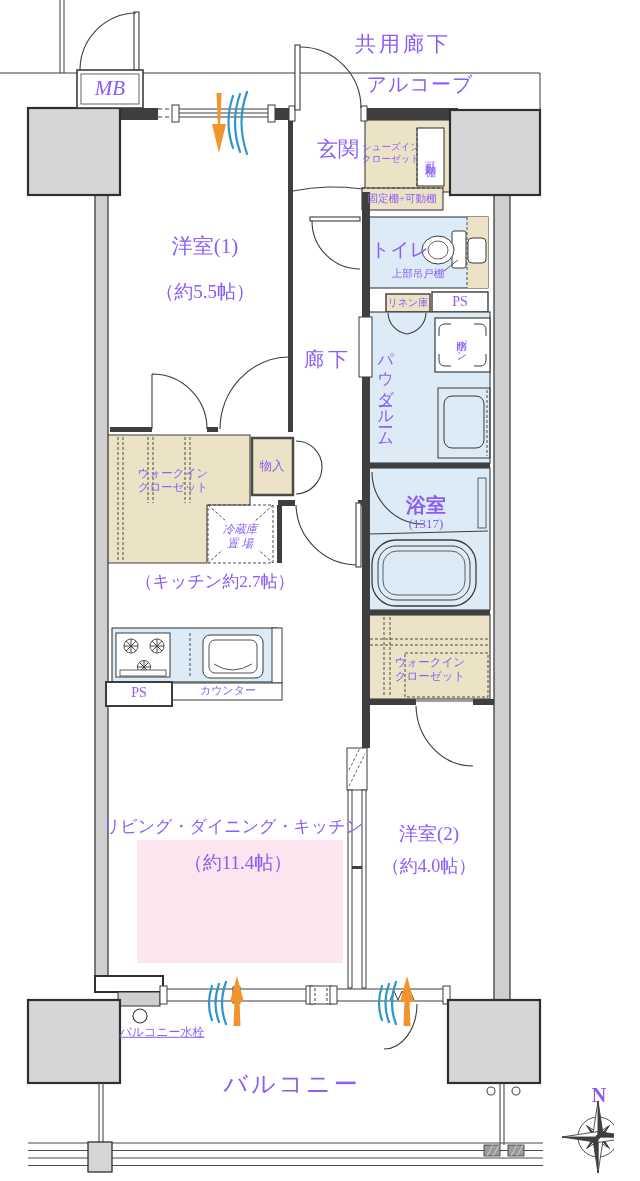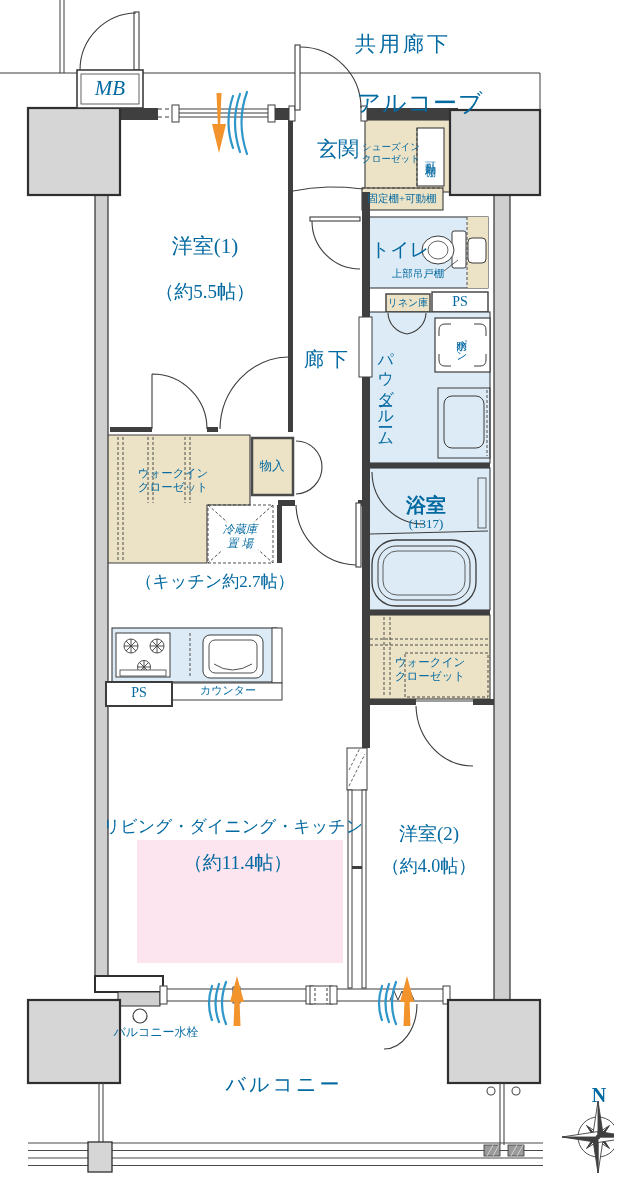--- a/index.html
+++ b/index.html
@@ -8,21 +8,21 @@
     --ldk-pink:#fce5ee;
     --pillar-grey:#d6d6d6;
     --wall-grey:#cfcfcf;
     --arrow-orange:#f2932b;
     --airflow-blue:#2e96c9;
     --line:#3c3c3c;
   }
   html,body{margin:0;padding:0;background:#ffffff;}
   .canvas{
     position:relative;width:614px;height:1181px;background:#ffffff;overflow:hidden;
-    font-family:"Liberation Serif","DejaVu Serif",serif;color:#0369a1;
+    font-family:"Liberation Serif","DejaVu Serif",serif;color:#8b5cf6;
   }
   .canvas svg{position:absolute;left:0;top:0;}
   .lbl{position:absolute;transform:translate(-50%,-50%);white-space:nowrap;line-height:1.2;text-align:center;}
   .lbl div{line-height:1.25;}
   .vert{writing-mode:vertical-rl;text-orientation:upright;}
   .bgwhite div{background:#fff;padding:0 1px;}
   
   .f-beige{fill:var(--closet-beige);}
   .f-blue{fill:var(--wet-blue);}
   .f-pink{fill:var(--ldk-pink);}
@@ -298,21 +298,21 @@
       <polygon points="-36,0 0,5.5 0,0" class="f-dark"></polygon>
           <polygon points="-36,0 0,-5.5 0,0" fill="#fff"></polygon>
       <polygon points="36,0 0,5.5 0,0" fill="#fff"></polygon>
           <polygon points="36,0 0,-5.5 0,0" class="f-dark"></polygon>
     </g>
     <circle r="2" class="f-dark"></circle>
   </g>
 </svg>
 
   <div class="lbl" style="left:403px;top:45px;font-size:21px;letter-spacing:3px;">共用廊下</div>
-  <div class="lbl" style="left:420px;top:103px;font-size:24px;letter-spacing:1px;">アルコーブ</div>
+  <div class="lbl" style="left:420px;top:84px;font-size:20px;letter-spacing:1px;">アルコーブ</div>
   <div class="lbl" style="left:110px;top:89px;font-size:21px;font-style:italic;">MB</div>
   <div class="lbl" style="left:338px;top:150px;font-size:21px;">玄関</div>
 
   <div class="lbl" style="left:391px;top:154px;font-size:9.5px;">
     <div>シューズイン</div>
     <div>クローゼット</div>
   </div>
   <div class="lbl vert" style="left:430px;top:157px;font-size:11px;letter-spacing:3px;">可動棚</div>
   <div class="lbl" style="left:402px;top:199px;font-size:10.5px;">固定棚+可動棚</div>
 
@@ -350,17 +350,17 @@
     <div>ウォークイン</div>
     <div>クローゼット</div>
   </div>
 
   <div class="lbl" style="left:233px;top:827px;font-size:17px;font-family:Liberation Serif, serif;">リビング・ダイニング・キッチン</div>
   <div class="lbl" style="left:238px;top:863px;font-size:19px;">（約11.4帖）</div>
 
   <div class="lbl" style="left:429px;top:826px;font-size:19px;margin-top:8px;">洋室(2)</div>
   <div class="lbl" style="left:429px;top:867px;font-size:18px;">（約4.0帖）</div>
 
-  <div class="lbl" style="left:156px;top:1032px;font-size:12px;">バルコニー水栓</div>
-  <div class="lbl" style="left:284px;top:1084px;font-size:20px;letter-spacing:3px;">バルコニー</div>
+  <div class="lbl" style="left:162px;top:1032px;font-size:12px;text-decoration:underline;">バルコニー水栓</div>
+  <div class="lbl" style="left:292px;top:1084px;font-size:24px;letter-spacing:3px;">バルコニー</div>
   <div class="lbl" style="left:599px;top:1095px;font-size:20px;font-weight:bold;">N</div>
 
 </div>
 
 </body></html>

